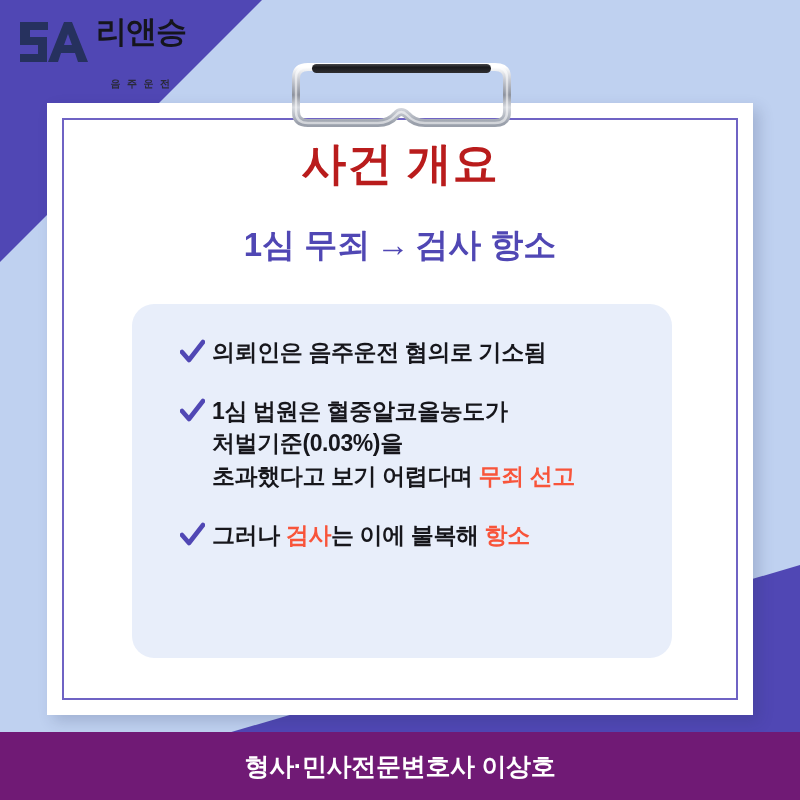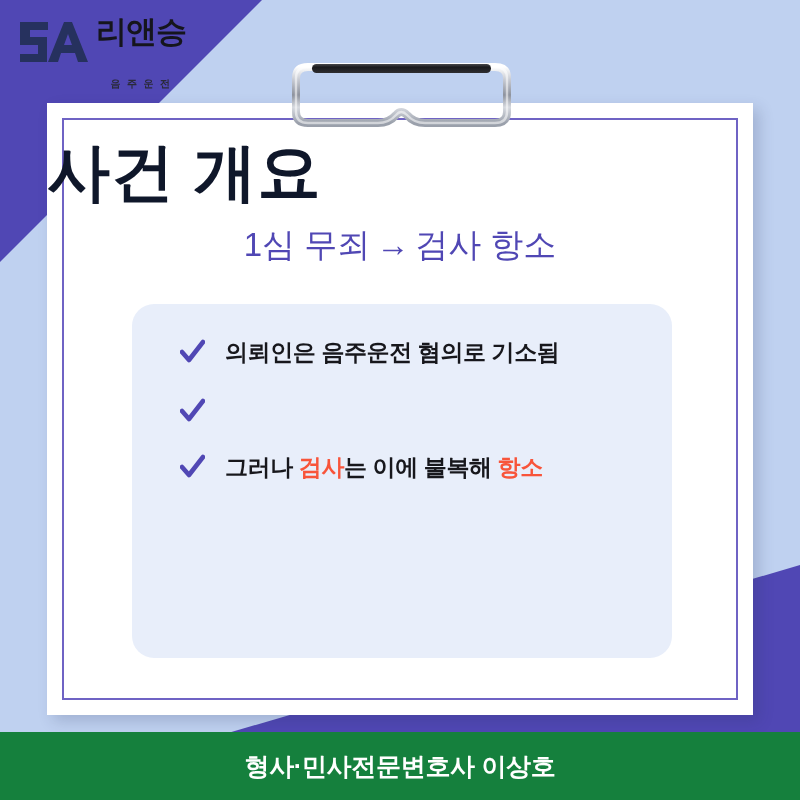--- a/index.html
+++ b/index.html
@@ -94,34 +94,34 @@
     position: absolute;
     left: 15px; top: 15px; right: 15px; bottom: 15px;
     border: 2px solid #6f63c4;
   }
 
   
   .title {
     position: absolute;
     left: 0; right: 0;
     top: 38px;
-    text-align: left;
-    font-size: 63px;
-    font-weight: bold;
-    color: #0f172a;
+    text-align: center;
+    font-size: 45px;
+    font-weight: bold;
+    color: #b91c1c;
     letter-spacing: 1px;
     line-height: 1;
   }
   .subtitle {
     position: absolute;
     left: 0; right: 0;
     top: 125px;
     text-align: center;
     font-size: 33px;
-    font-weight: normal;
+    font-weight: bold;
     color: #5047b4;
     letter-spacing: 0px;
     line-height: 1;
   }
   .subtitle .arrow { padding: 0 6px; }
 
   
   .panel {
     position: absolute;
     left: 85px;
@@ -134,21 +134,20 @@
   .bullets {
     position: absolute;
     left: 48px;
     top: 32px;
     right: 18px;
   }
   .bullet {
     display: flex;
     align-items: flex-start;
     margin-bottom: 26px;
-    gap: 13px;
   }
   .bullet:last-child { margin-bottom: 16px; }
   .check {
     flex: 0 0 auto;
     width: 25px;
     height: 27px;
     margin-right: 7px;
     margin-top: 3px;
   }
   .btext {
@@ -158,21 +157,21 @@
     line-height: 1.42;
     letter-spacing: -0.4px;
   }
   .hl-orange { color: #f8543a; }
 
   
   .footer {
     position: absolute;
     left: 0; right: 0; bottom: 0;
     height: 68px;
-    background: #15803d;
+    background: #701a75;
     display: flex;
     align-items: center;
     justify-content: center;
     z-index: 8;
   }
   .footer-text {
     color: #ffffff;
     font-size: 25px;
     font-weight: bold;
     letter-spacing: -0.3px;
@@ -213,20 +212,25 @@
                 <path d="M2 13 L9 21 L23 3" fill="none" stroke="#5047b4" stroke-width="4.6" stroke-linecap="round" stroke-linejoin="round"></path>
               </svg></span>
             <div class="btext">
               <div><span>의뢰인은 음주운전 혐의로 기소됨</span></div>
             </div>
           </div>
           <div class="bullet">
             <span class="check"><svg viewBox="0 0 25 27">
                 <path d="M2 13 L9 21 L23 3" fill="none" stroke="#5047b4" stroke-width="4.6" stroke-linecap="round" stroke-linejoin="round"></path>
               </svg></span>
+            <div class="btext">
+              <div><span>1심 법원은 혈중알코올농도가</span></div>
+              <div><span>처벌기준(0.03%)을</span></div>
+              <div><span>초과했다고 보기 어렵다며 </span><span class="hl-orange">무죄 선고</span></div>
+            </div>
           </div>
           <div class="bullet">
             <span class="check"><svg viewBox="0 0 25 27">
                 <path d="M2 13 L9 21 L23 3" fill="none" stroke="#5047b4" stroke-width="4.6" stroke-linecap="round" stroke-linejoin="round"></path>
               </svg></span>
             <div class="btext">
               <div><span>그러나 </span><span class="hl-orange">검사</span><span>는 이에 불복해 </span><span class="hl-orange">항소</span></div>
             </div>
           </div>
         </div>

